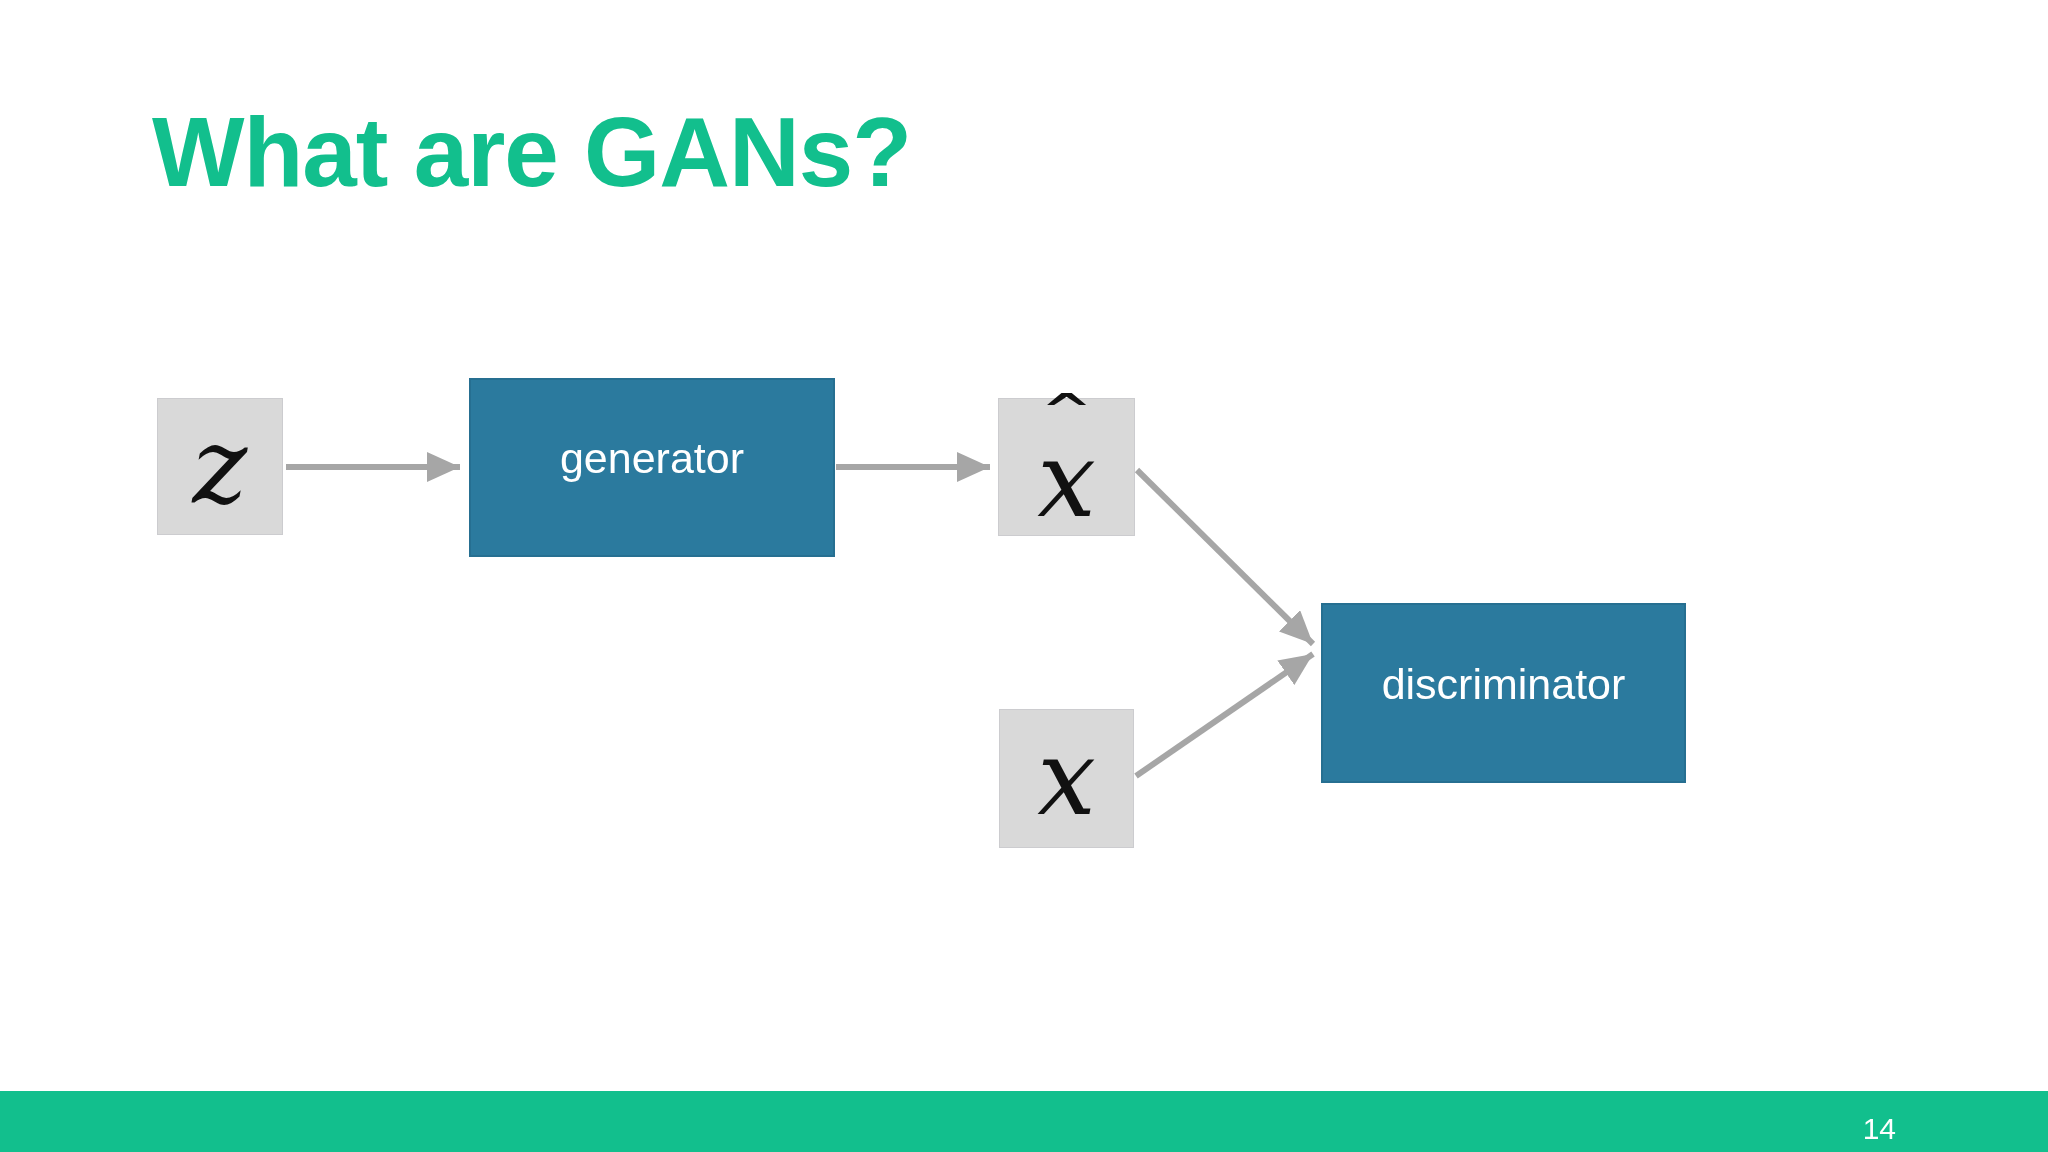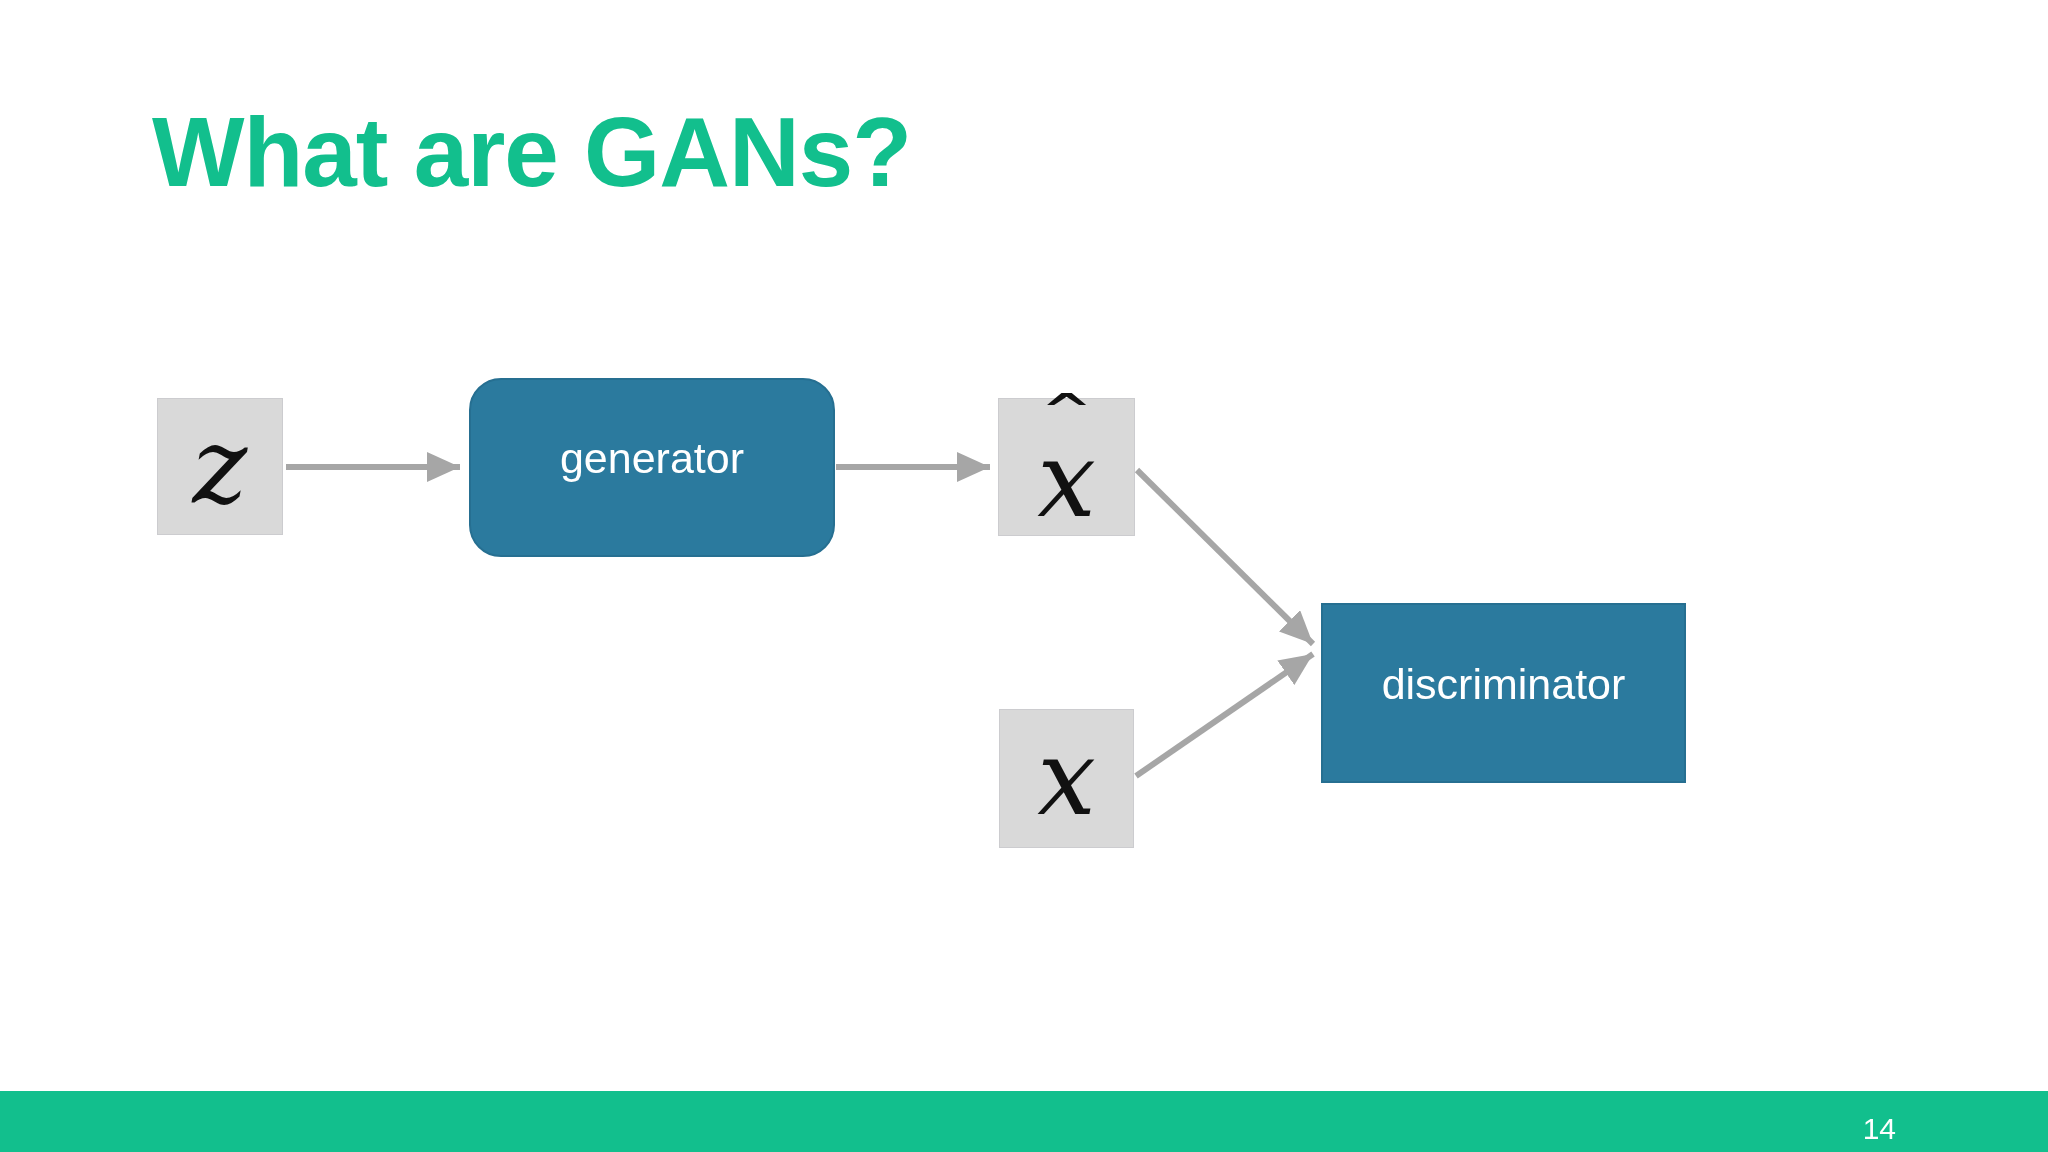--- a/index.html
+++ b/index.html
@@ -73,21 +73,21 @@
     font-family: "DejaVu Serif", serif;
     color: var(--math-black, #111111);
     font-size: 66px;
     line-height: 0.5;
     height: 28px;
     transform: scaleX(1.9);
     font-style: normal;
   }
 
   .node-z            { left: 157px;  top: 398px; width: 126px; height: 137px; }
-  .node-generator    { left: 469px;  top: 378px; width: 366px; height: 179px; border-radius: 32px; }
+  .node-generator    { left: 469px;  top: 378px; width: 366px; height: 179px; }
   .node-xhat         { left: 998px;  top: 398px; width: 137px; height: 138px; }
   .node-x            { left: 999px;  top: 709px; width: 135px; height: 139px; }
   .node-discriminator{ left: 1321px; top: 555px; width: 365px; height: 180px; margin-top: 48px; }
 
   .footer-bar {
     position: absolute;
     left: 0; bottom: 0;
     width: 2048px; height: 61px;
     background: var(--accent-green, #12bf8d);
     display: flex;

